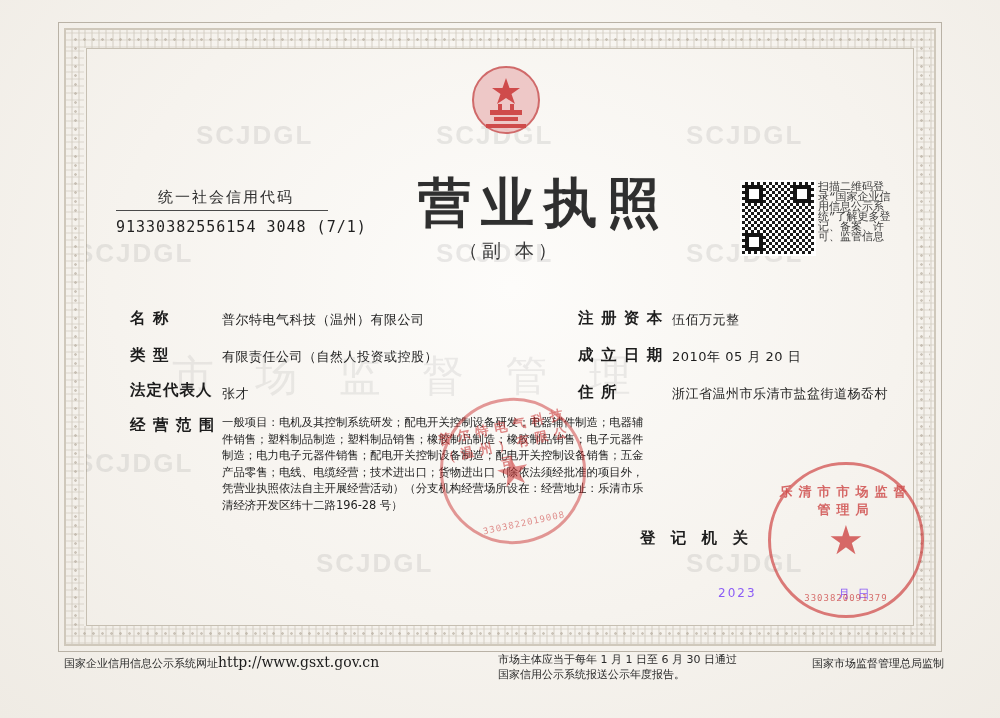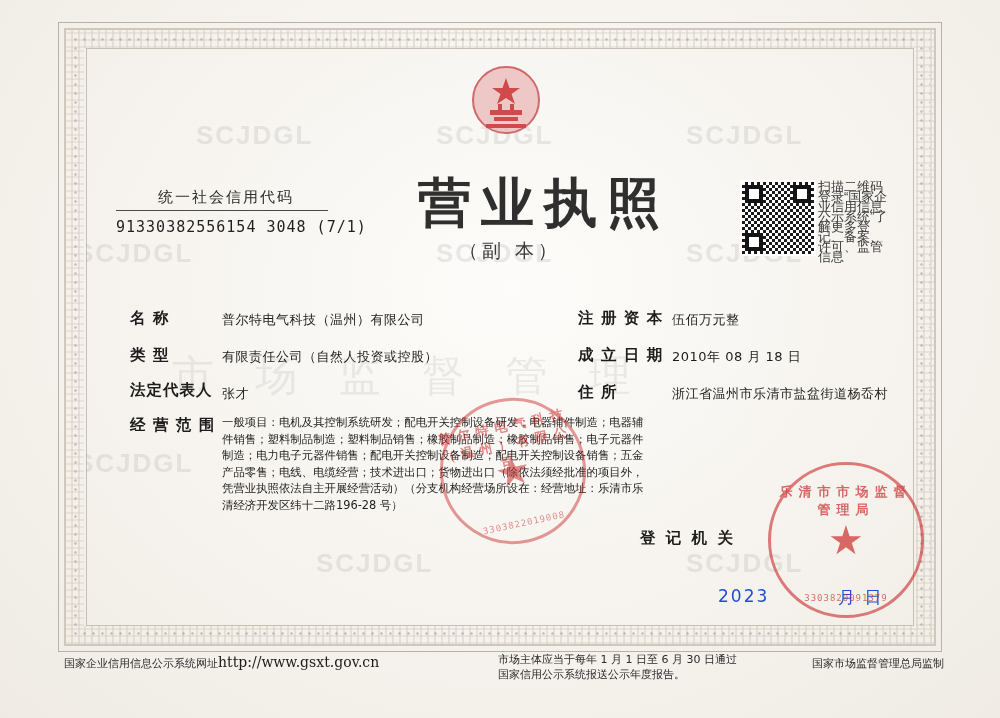--- a/index.html
+++ b/index.html
@@ -204,24 +204,24 @@
     box-sizing: border-box;
   }
   .qr-inner-tl { left: 3px; top: 3px; }
   .qr-inner-tr { right: 3px; top: 3px; }
   .qr-inner-bl { left: 3px; bottom: 3px; }
   .qr-note {
     position: absolute;
     left: 818px;
     top: 182px;
     width: 74px;
-    font-size: 13px;
+    font-size: 11px;
     line-height: 10px;
     color: #3b3b3b;
-    font-family: Liberation Sans, sans-serif;
+    font-family: Liberation Mono, monospace;
     letter-spacing: 0px;
   }
 
   
   .field-label {
     position: absolute;
     font-size: 15.5px;
     font-weight: 700;
     color: #1d1d1d;
     font-family: "DejaVu Sans", sans-serif;
@@ -250,28 +250,28 @@
 
   
   .registry {
     position: absolute;
     left: 640px;
     top: 528px;
     font-size: 15.5px;
     font-weight: 700;
     letter-spacing: 3px;
     color: #1d1d1d;
-    font-family: Liberation Sans, sans-serif;
+    font-family: Liberation Mono, monospace;
   }
   .date-line {
     position: absolute;
     left: 714px;
     top: 586px;
-    font-size: 17px;
-    color: #1d4ed8;
+    font-size: 12px;
+    color: #8b5cf6;
     font-family: "DejaVu Sans", sans-serif;
     letter-spacing: 2px;
   }
 
   
   .seal {
     position: absolute;
     border-radius: 50%;
     border: 3px solid rgba(200, 40, 40, 0.75);
     color: rgba(200, 40, 40, 0.8);
@@ -417,21 +417,21 @@
   <div class="field-label" style="left:130px; top:380px;">法定代表人</div>
   <div class="field-value" style="left:222px; top:385px;">张才</div>
 
   <div class="field-label" style="left:130px; top:415px;">经 营 范 围</div>
   <div class="scope-text">一般项目：电机及其控制系统研发；配电开关控制设备研发；电器辅件制造；电器辅件销售；塑料制品制造；塑料制品销售；橡胶制品制造；橡胶制品销售；电子元器件制造；电力电子元器件销售；配电开关控制设备制造；配电开关控制设备销售；五金产品零售；电线、电缆经营；技术进出口；货物进出口（除依法须经批准的项目外，凭营业执照依法自主开展经营活动）（分支机构经营场所设在：经营地址：乐清市乐清经济开发区纬十二路196-28 号）</div>
 
   <div class="field-label" style="left:578px; top:308px;">注 册 资 本</div>
   <div class="field-value" style="left:672px; top:311px;">伍佰万元整</div>
 
   <div class="field-label" style="left:578px; top:345px;">成 立 日 期</div>
-  <div class="field-value" style="left:672px; top:348px;">2010年 08 月 18 日</div>
+  <div class="field-value" style="left:672px; top:348px;">2010年 05 月 20 日</div>
 
   <div class="field-label" style="left:578px; top:382px;">住        所</div>
   <div class="field-value" style="left:672px; top:385px;">浙江省温州市乐清市盐盆街道杨岙村</div>
 
   <div class="registry">登 记 机 关</div>
   <div class="date-line" style="left:718px; top:586px;">2023</div>
   <div class="date-line" style="left:838px; top:586px;">月        日</div>
 
   <div class="seal seal-left">
     <div class="seal-arc" style="top:16px;">普尔特电气科技（温州）有限公司</div>

